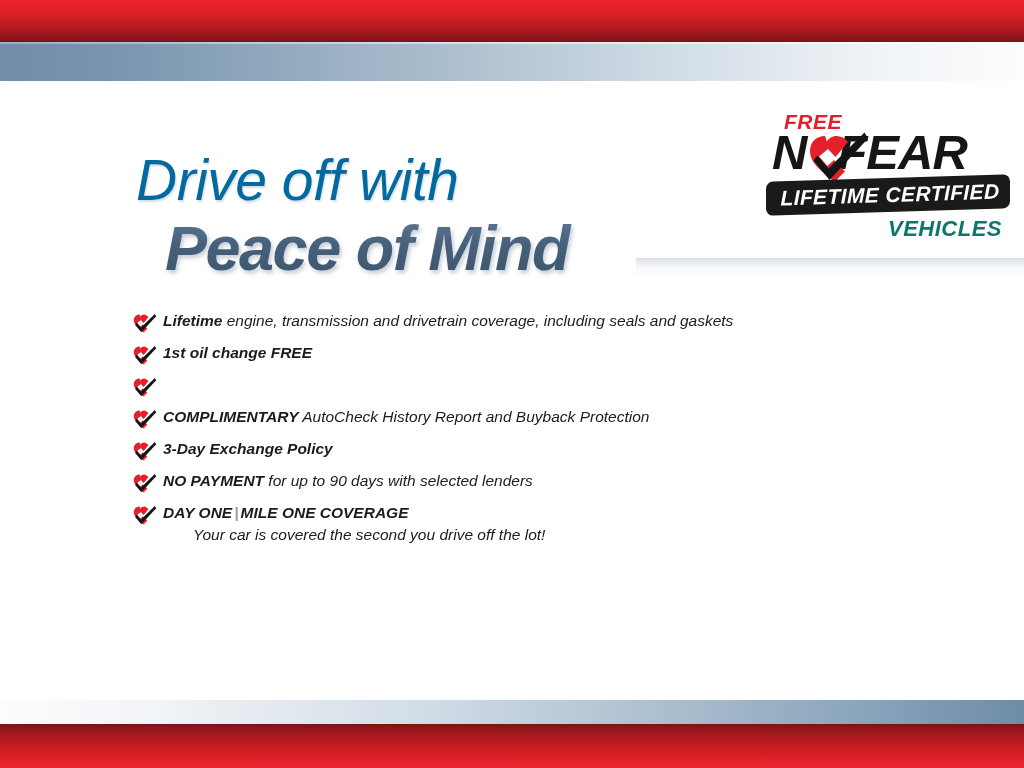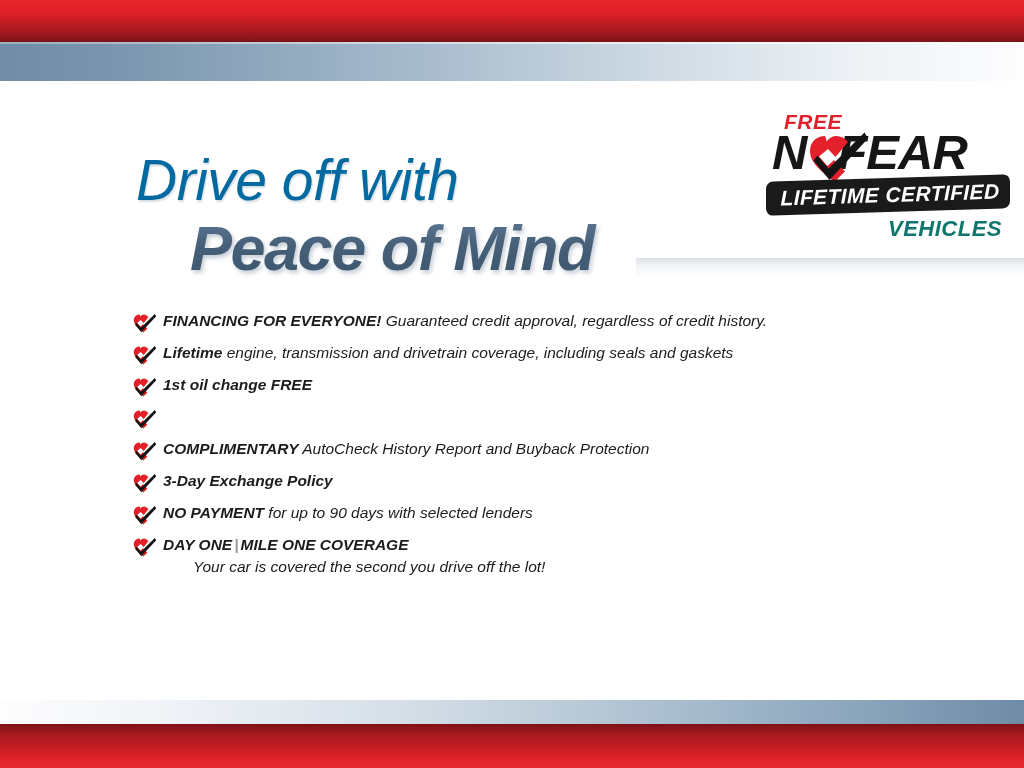--- a/index.html
+++ b/index.html
@@ -84,21 +84,21 @@
     text-shadow: 1px 2px 2px rgba(120,140,160,0.30);
     margin-top: 34px;
   }
   #headline-line2 {
     font-size: 63px;
     font-style: italic;
     font-weight: bold;
     letter-spacing: -1.5px;
     line-height: 1.0;
     margin-top: 8px;
-    margin-left: 54px;
+    margin-left: 29px;
     white-space: nowrap;
     background: linear-gradient(to bottom, #5e7894 0%, #46607a 45%, #3d566e 100%);
     -webkit-background-clip: text;
     background-clip: text;
     color: #46607a;
     -webkit-text-fill-color: transparent;
     filter: drop-shadow(2px 3px 2px rgba(110,130,150,0.40));
   }
 
   
@@ -262,27 +262,20 @@
     <path d="M9.5 25.5 L20.5 38.5 L56.5 2.5 L60 8.5 L21.5 50 L5.5 30.5 Z" fill="#141414"></path>
   </svg>
 
   <div id="logo-bar"></div>
   <div id="logo-bar-text">LIFETIME CERTIFIED</div>
   <div id="logo-vehicles">VEHICLES</div>
 </div>
 
 <div id="benefits-list">
 
-  <div class="benefit-row">
-    <svg class="benefit-icon" viewBox="0 0 24 21">
-      <path d="M6.6 1.5 C3.1 1.5 0.8 4 0.8 7.3 C0.8 12 5.4 15.5 10.4 19.4 C11.6 18.2 12.9 17 14.3 15.7 L10 11.2 L7.5 13.5 L4.2 9.9 L7.7 7 L10.6 10.1 L15.4 4.3 C14.2 2.7 12.6 1.5 11 1.5 C9.3 1.5 7.9 2.5 7.2 3.7 C7 2.9 6.8 2.1 6.6 1.5 Z" fill="#e4202a"></path>
-      <path d="M3.6 9.8 L7.9 14.8 L21.8 0.9 L23.2 3.2 L8.3 19.3 L2.1 11.8 Z" fill="#141414"></path>
-    </svg>
-    <div class="benefit-text"><span class="lead">FINANCING FOR EVERYONE!</span><span class="rest"> Guaranteed credit approval, regardless of credit history.</span></div>
-  </div>
 
 
   <div class="benefit-row">
     <svg class="benefit-icon" viewBox="0 0 24 21">
       <path d="M6.6 1.5 C3.1 1.5 0.8 4 0.8 7.3 C0.8 12 5.4 15.5 10.4 19.4 C11.6 18.2 12.9 17 14.3 15.7 L10 11.2 L7.5 13.5 L4.2 9.9 L7.7 7 L10.6 10.1 L15.4 4.3 C14.2 2.7 12.6 1.5 11 1.5 C9.3 1.5 7.9 2.5 7.2 3.7 C7 2.9 6.8 2.1 6.6 1.5 Z" fill="#e4202a"></path>
       <path d="M3.6 9.8 L7.9 14.8 L21.8 0.9 L23.2 3.2 L8.3 19.3 L2.1 11.8 Z" fill="#141414"></path>
     </svg>
     <div class="benefit-text"><span class="lead">Lifetime</span><span class="rest"> engine, transmission and drivetrain coverage, including seals and gaskets</span></div>
   </div>
 

